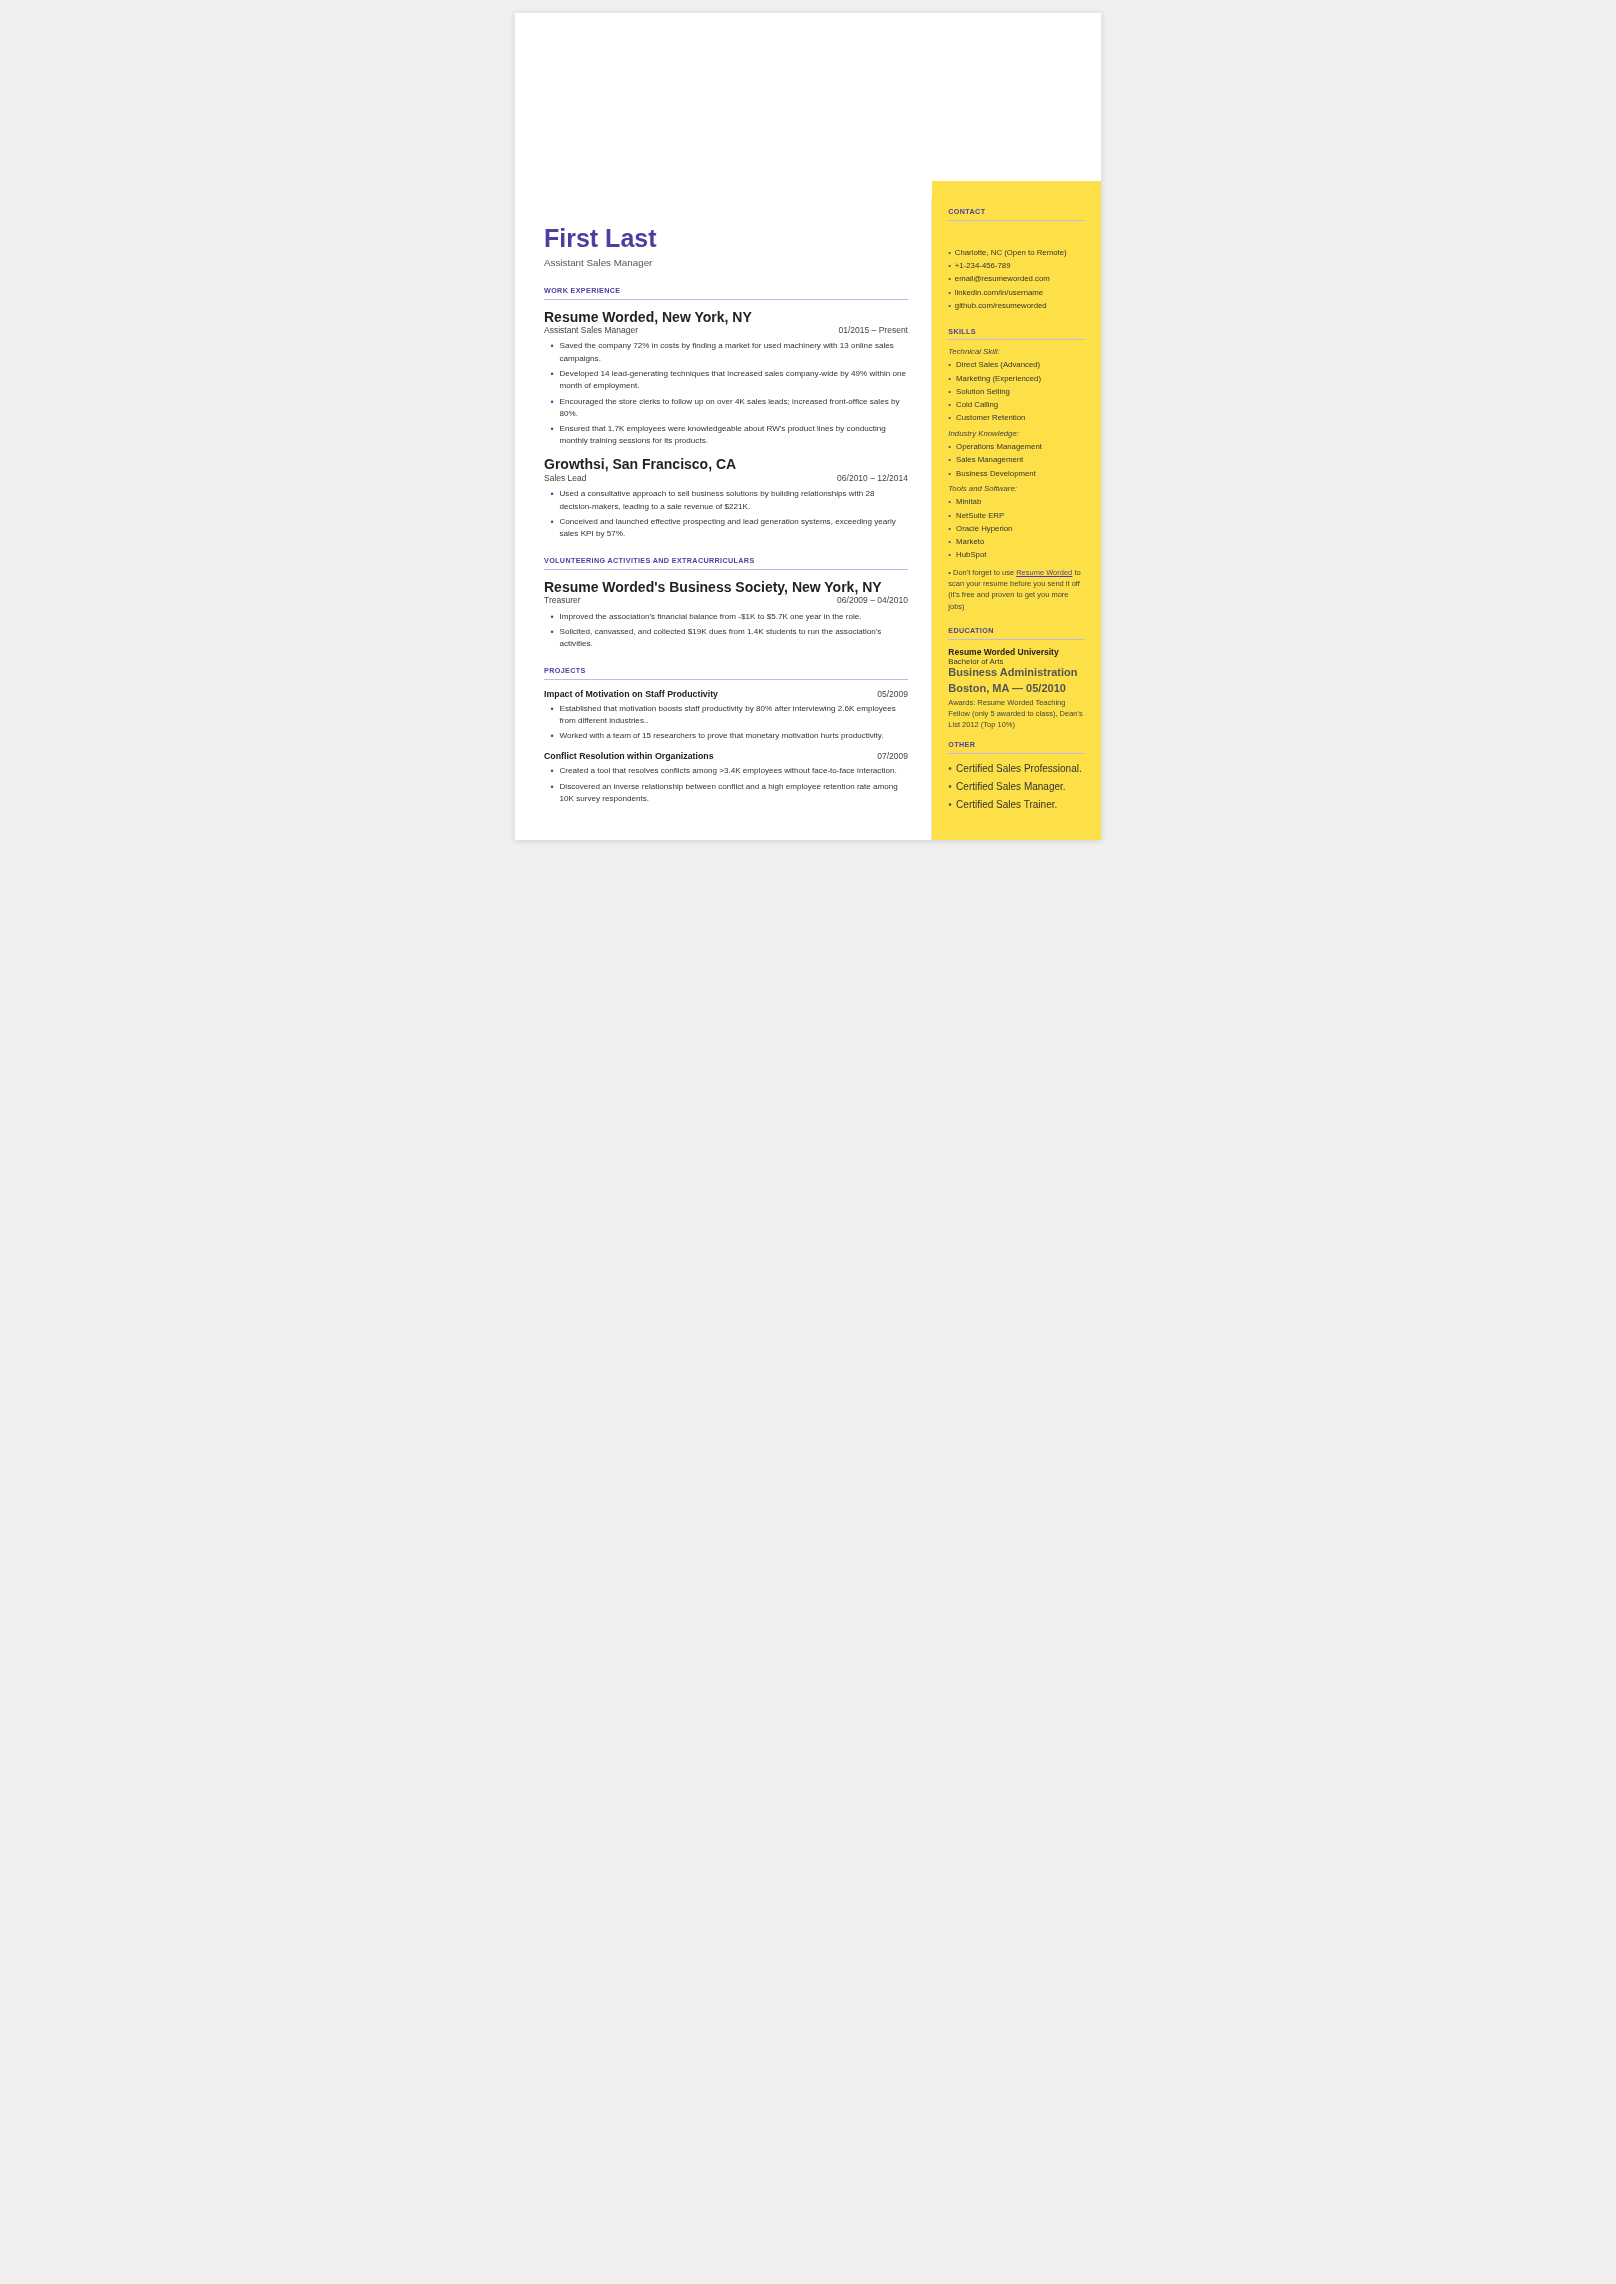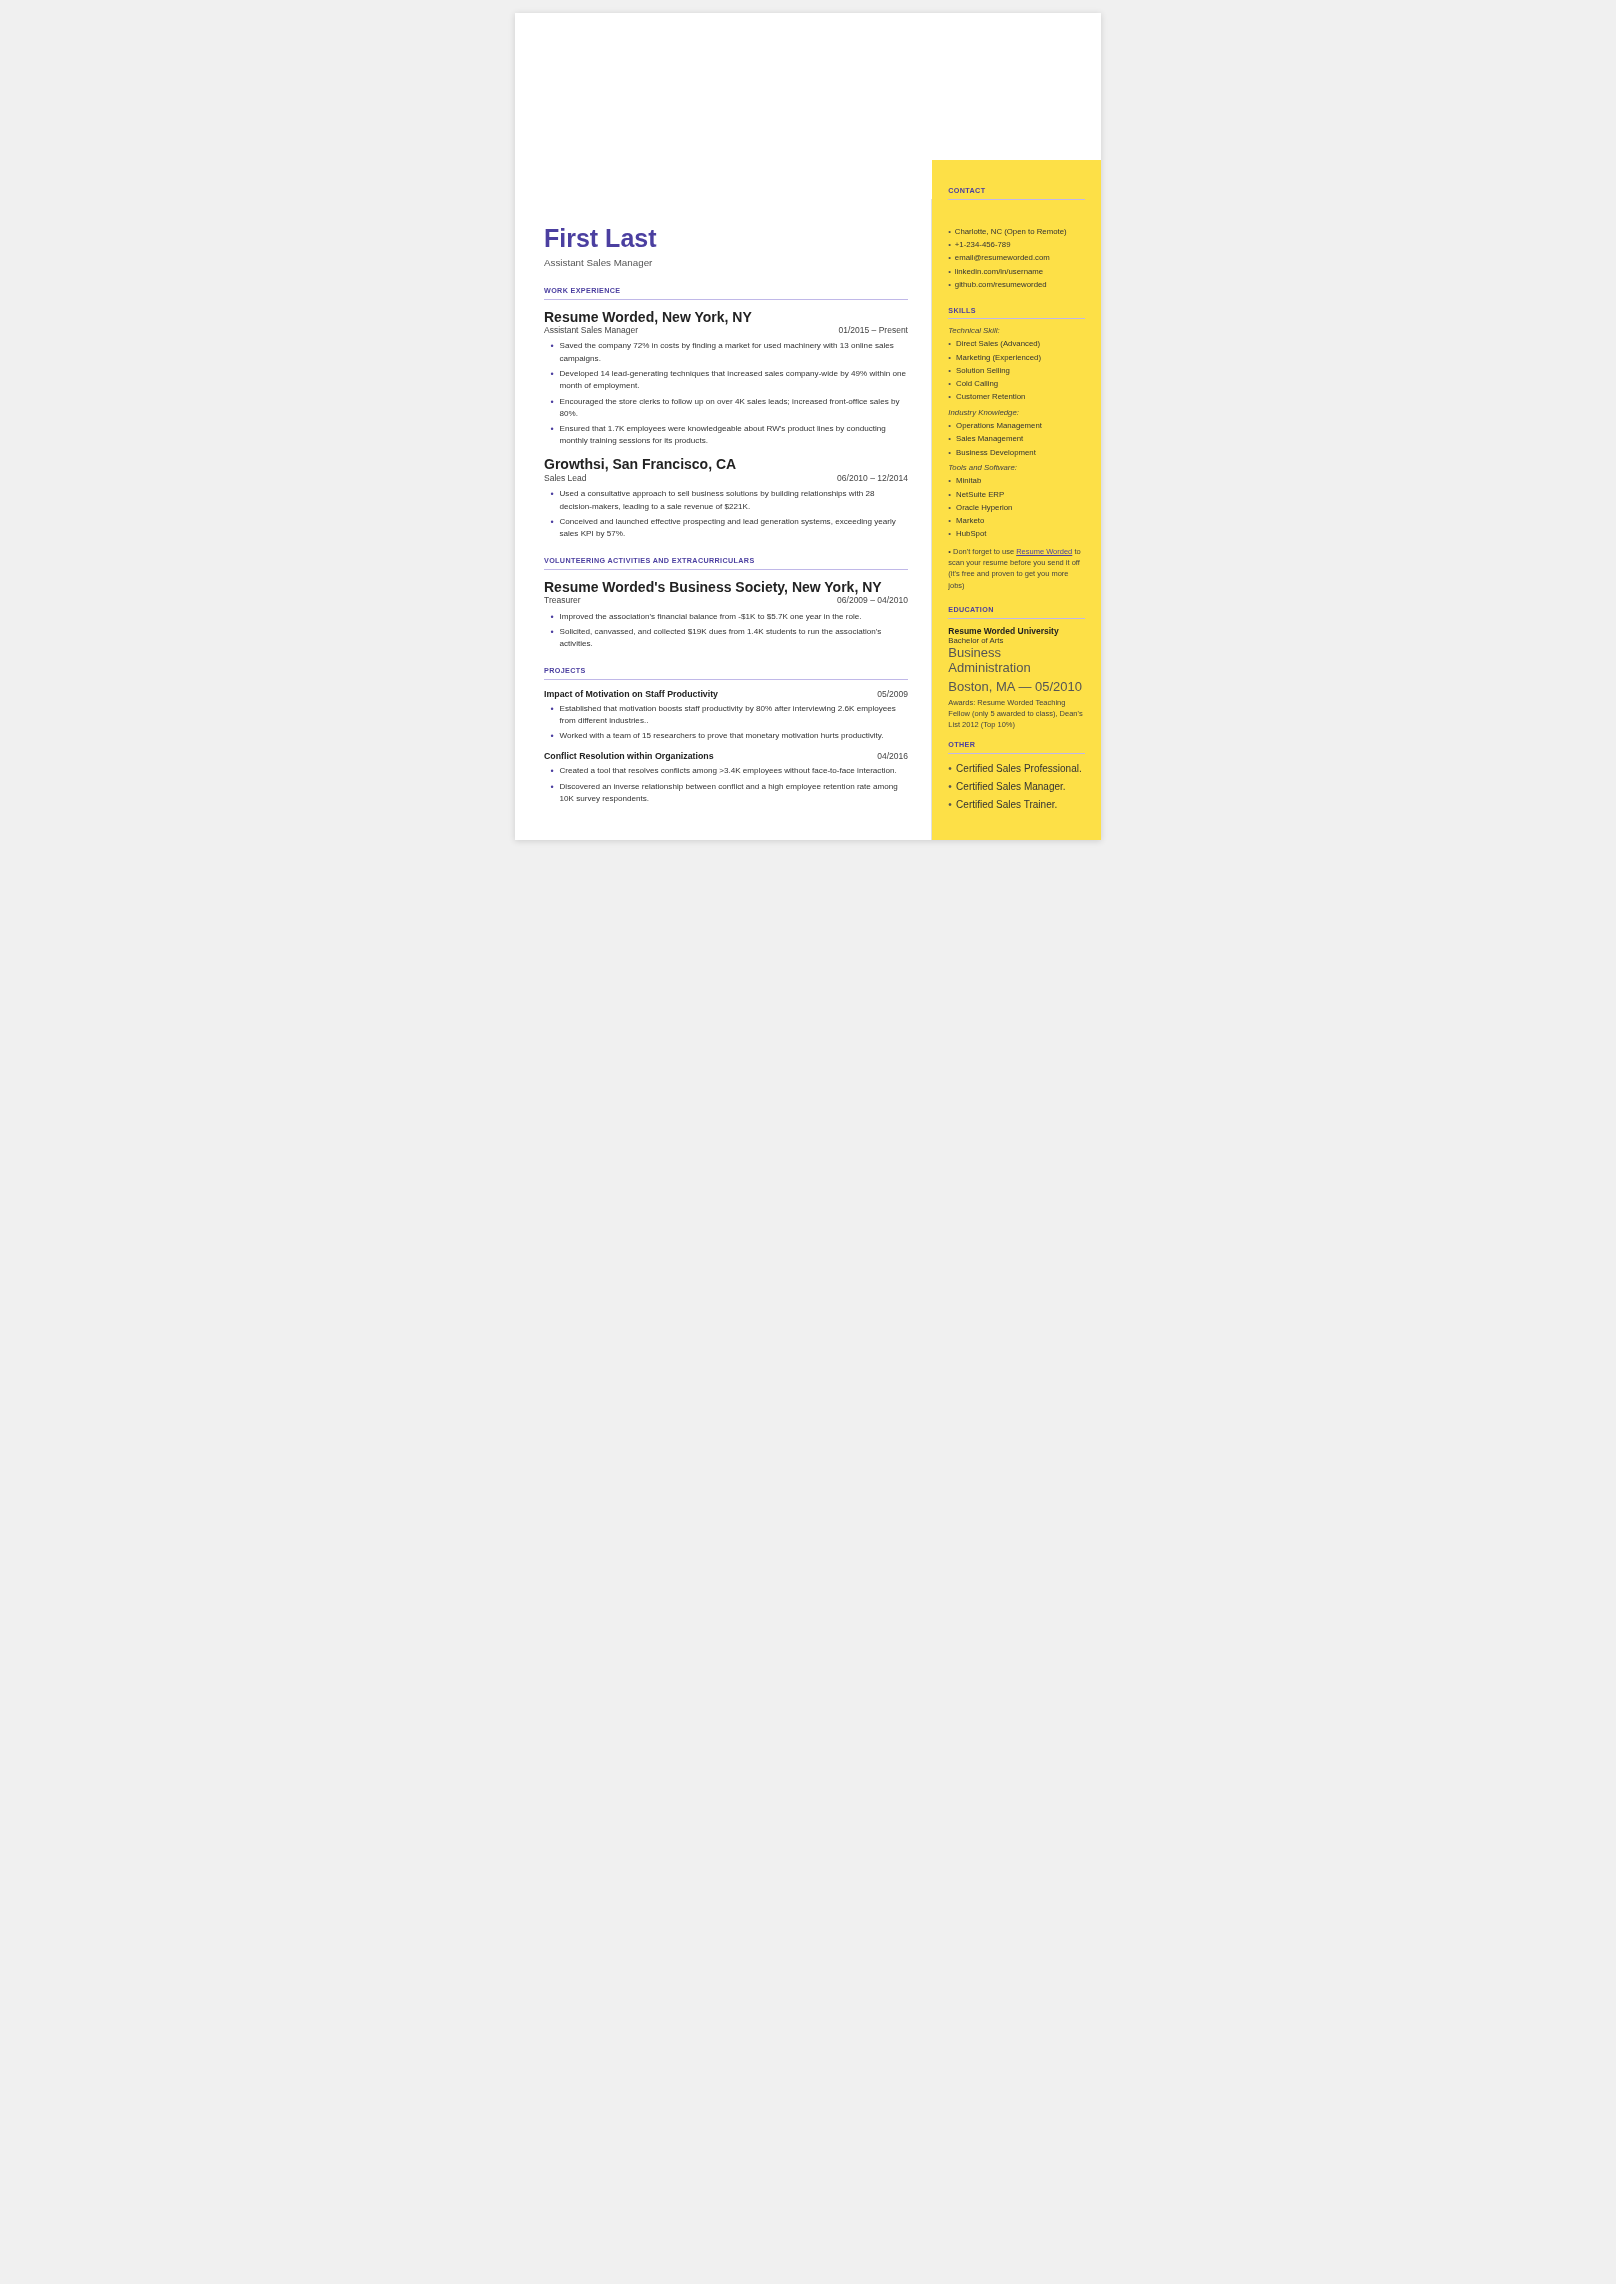--- a/index.html
+++ b/index.html
@@ -183,23 +183,24 @@
       font-size: 8.5px;
       font-weight: 700;
       color: #222;
       margin-bottom: 0.7px;
     }
     .edu-degree {
       font-size: 7.8px;
       color: #333;
     }
     .edu-details {
-      font-size: 13px;
+      font-size: 11px;
       color: #555;
       margin-bottom: 3.3px;
+      font-weight: bold;
     }
     .edu-awards {
       font-size: 7.5px;
       color: #444;
       line-height: 1.5;
       margin-bottom: 9px;
     }
     .other-list {
       list-style: none;
     }
@@ -278,21 +279,21 @@
       <div class="project-title">Impact of Motivation on Staff Productivity</div>
       <div class="project-date">05/2009</div>
     </div>
     <ul class="bullet-list">
       <li>Established that motivation boosts staff productivity by 80% after interviewing 2.6K employees from different industries..</li>
       <li>Worked with a team of 15 researchers to prove that monetary motivation hurts productivity.</li>
     </ul>
 
     <div class="project-header">
       <div class="project-title">Conflict Resolution within Organizations</div>
-      <div class="project-date">04/2016</div>
+      <div class="project-date">07/2009</div>
     </div>
     <ul class="bullet-list">
       <li>Created a tool that resolves conflicts among &gt;3.4K employees without face-to-face interaction.</li>
       <li>Discovered an inverse relationship between conflict and a high employee retention rate among 10K survey respondents.</li>
     </ul>
 
   </div>
 
   <div class="right-col">
 

